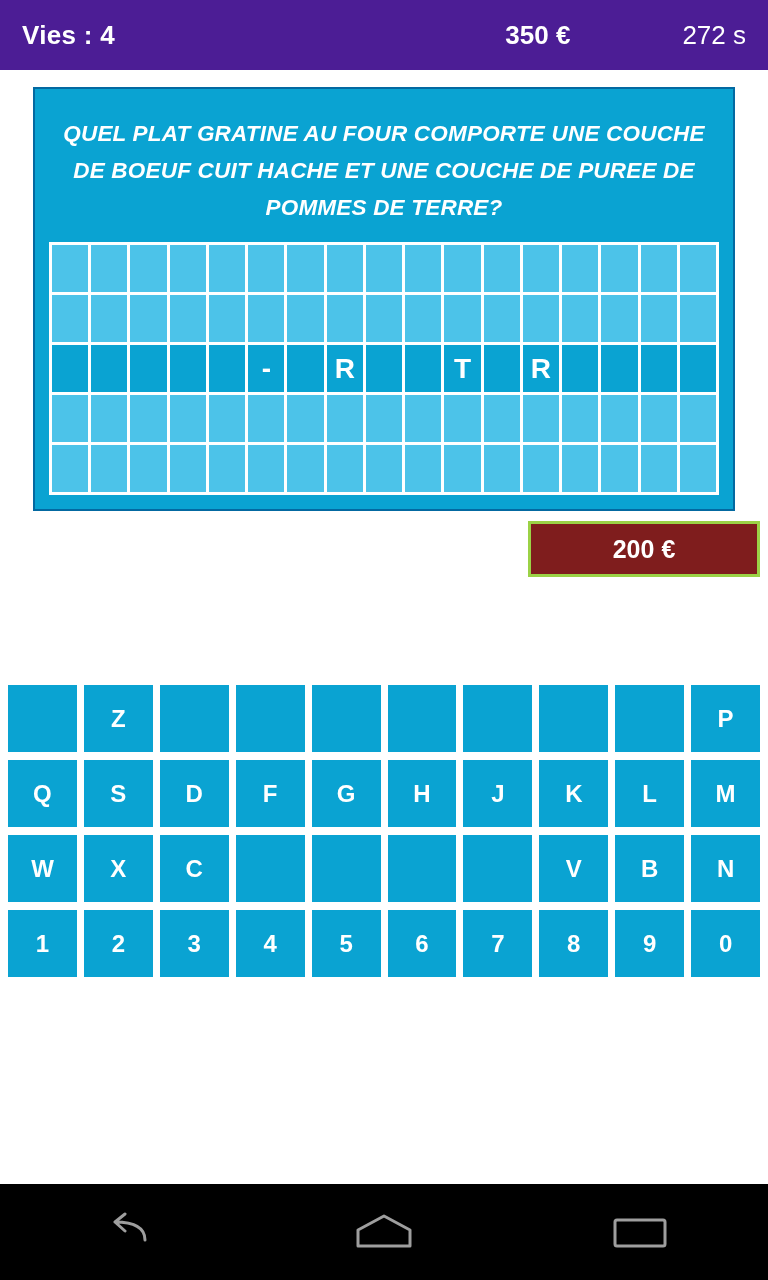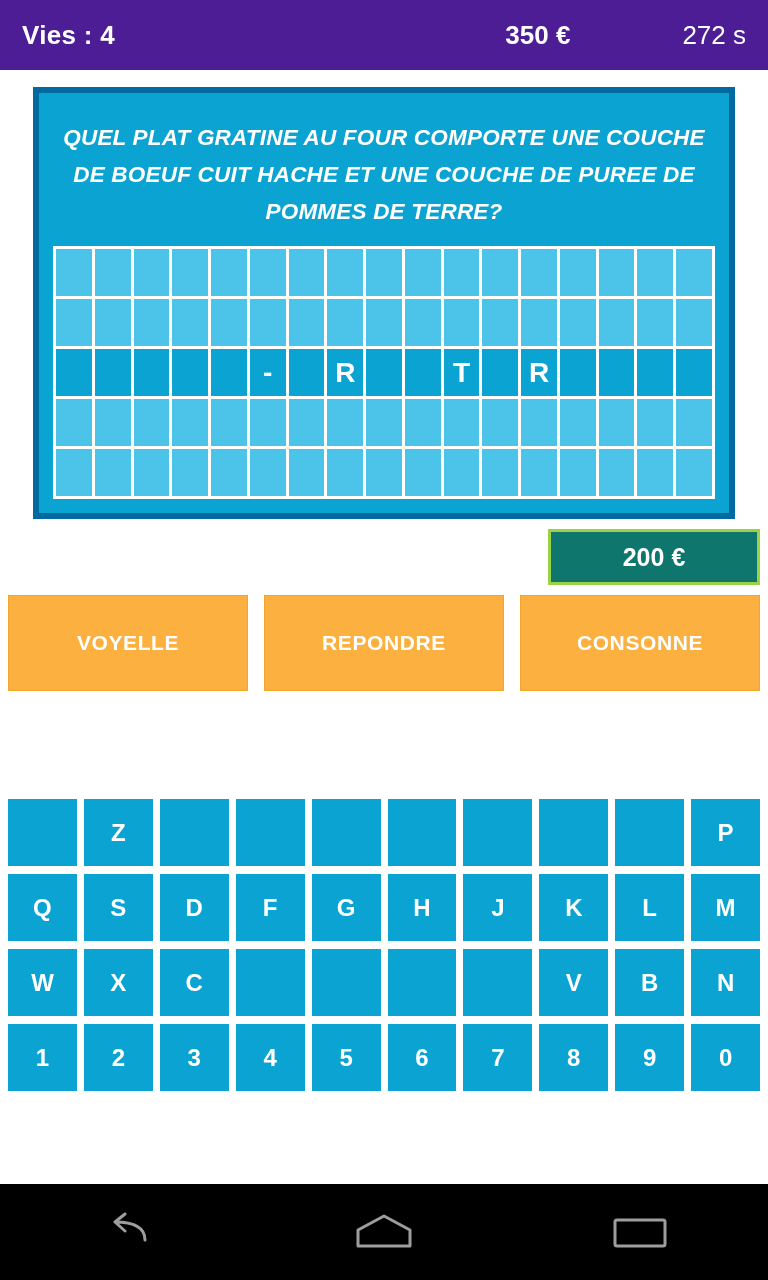--- a/index.html
+++ b/index.html
@@ -44,21 +44,21 @@
   .statusbar .timer {
     color: #ffffff;
     font-size: 26px;
     font-weight: normal;
   }
 
   
   .puzzle-panel {
     margin: 17px 33px 0 33px;
     background: #0aa3d2;
-    border: 6px solid #0369a1;
+    border: 2px solid #0369a1;
     padding: 14px 14px 14px 14px;
     flex: 0 0 auto;
   }
   .question {
     color: #ffffff;
     font-size: 22.5px;
     font-weight: bold;
     font-style: italic;
     text-align: center;
     line-height: 37px;
@@ -91,23 +91,23 @@
   .cell.active { background: #0aa3d2; }
 
   
   .prize-row {
     display: flex;
     justify-content: flex-end;
     padding: 10px 8px 0 0;
     flex: 0 0 auto;
   }
   .prize {
-    width: 212px;
+    width: 232px;
     height: 56px;
-    background: #0f766e;
+    background: #7f1d1d;
     border: 3px solid #9bd246;
     display: flex;
     align-items: center;
     justify-content: center;
     color: #ffffff;
     font-size: 25px;
     font-weight: bold;
   }
 
   
@@ -286,25 +286,20 @@
           <div class="cell"></div>
           <div class="cell"></div>
         </div>
       </div>
   </div>
 
   <div class="prize-row">
     <div class="prize">200 €</div>
   </div>
 
-  <div class="actions" id="action-row">
-      <div class="action-btn">VOYELLE</div>
-      <div class="action-btn">REPONDRE</div>
-      <div class="action-btn">CONSONNE</div>
-    </div>
 
   <div class="keyboard" id="keyboard">
       <div class="kb-row">
         <div class="key used"></div>
         <div class="key">Z</div>
         <div class="key used"></div>
         <div class="key used"></div>
         <div class="key used"></div>
         <div class="key used"></div>
         <div class="key used"></div>

